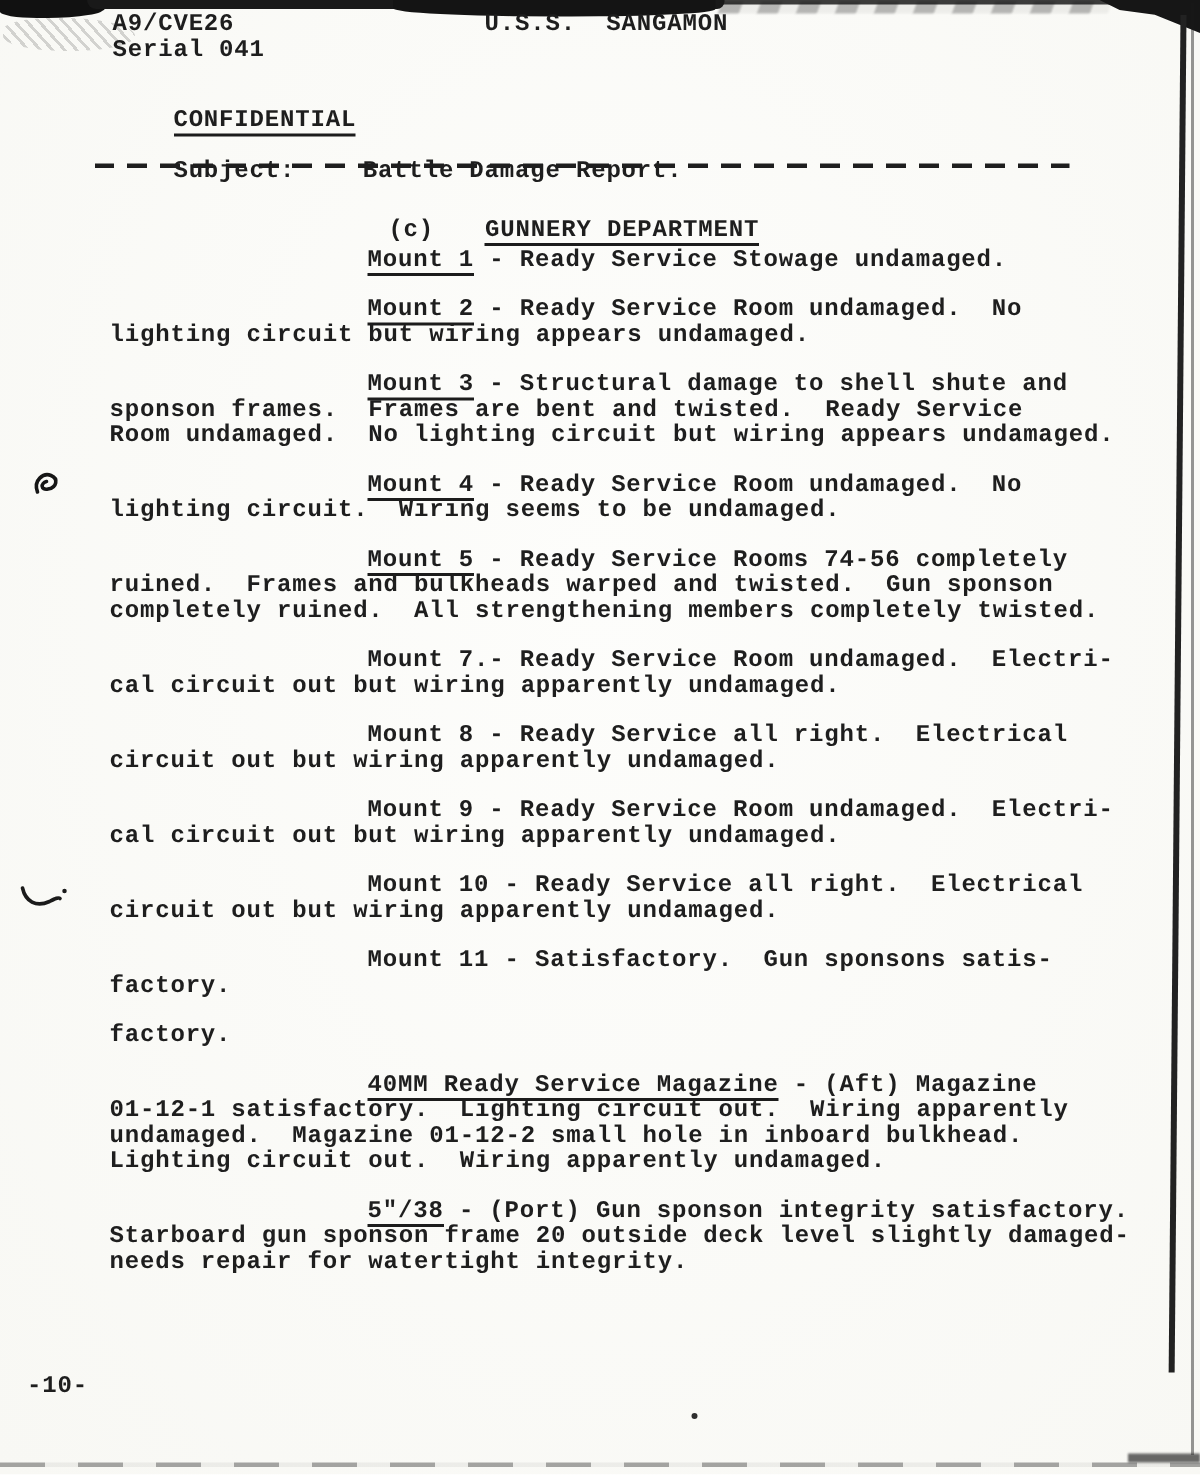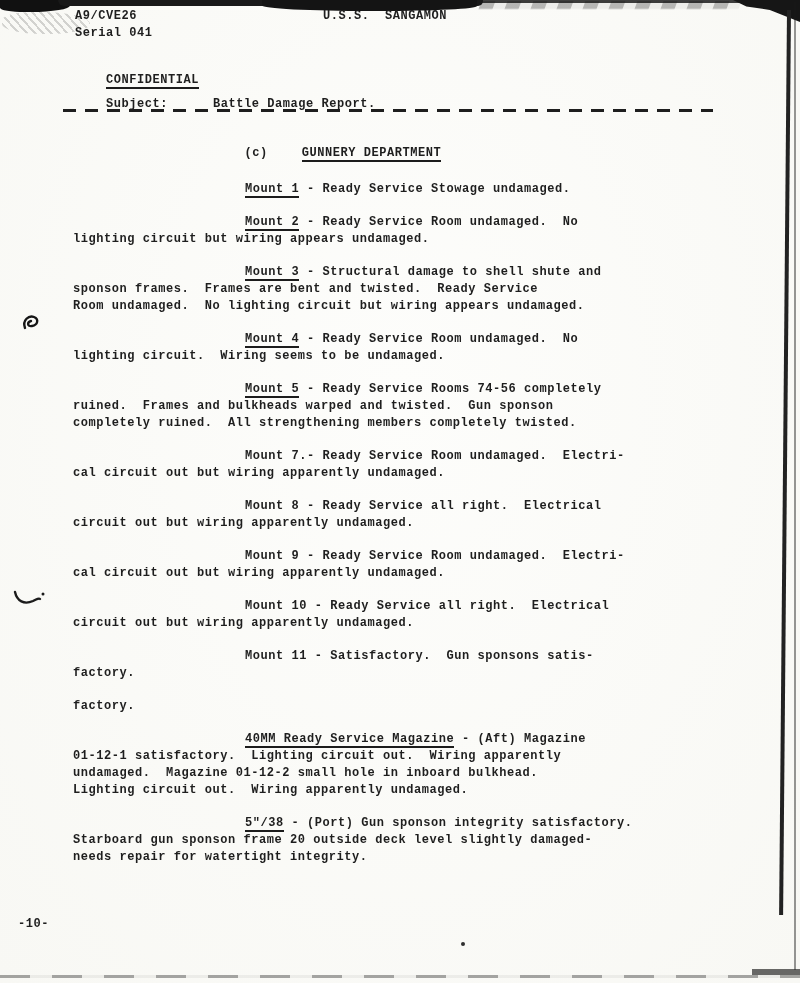--- a/index.html
+++ b/index.html
@@ -1,40 +1,40 @@
 <!DOCTYPE html>
 <html><head>
 <meta charset="utf-8">
 <style>
   html,body{margin:0;padding:0;}
   .page{
     position:relative;width:800px;height:983px;overflow:hidden;
     background:radial-gradient(ellipse at 50% 40%, #fdfdfb 0%, #f8f8f4 100%);
     font-family:"Liberation Mono","DejaVu Sans Mono",monospace;
-    font-weight:700;color:#1e1e1e;font-size:12px;letter-spacing:.55px;
+    font-weight:700;color:#1e1e1e;font-size:16px;letter-spacing:.55px;
   }
   .abs{position:absolute;}
   .line{white-space:pre;height:17px;line-height:17px;}
   .para{margin-top:16px;}
   .para .first{text-indent:172px;}
   .u{border-bottom:2px solid #1c1c1c;}
   
   .doc-id{left:75px;top:8px;}
   .serial{left:75px;top:25px;}
   .ship{left:323px;top:8px;}
   .classification{left:75px;top:55px;}
-  .subject{left:75px;top:79px;white-space:pre;}
+  .subject{left:75px;top:89px;white-space:pre;}
   .subject-value{margin-left:45px;}
   .dashed-rule{left:63px;top:109px;width:650px;height:3px;
     background:repeating-linear-gradient(90deg,#1e1e1e 0 13px,transparent 13px 22px);}
   
   .content{left:73px;top:128px;width:712px;}
   .section-head{padding-left:125px;height:17px;line-height:17px;white-space:pre;}
   .section-title{margin-left:34px;}
-  .para:first-of-type{margin-top:36px;}
+  .para:first-of-type{margin-top:20px;}
   
   .pageno{left:0;top:916px;width:800px;text-indent:18px;height:17px;line-height:17px;}
   .speck-dot{left:461px;top:942px;width:4px;height:4px;background:#2f2f2f;border-radius:50%;}
   
   .tb-line{left:0;top:0;width:800px;height:3px;background:#1c1c1c;opacity:.85;}
   .tb-blob-left{left:0;top:0;width:70px;height:12px;background:#111;border-radius:0 0 55% 35%;}
   .tb-bar{left:58px;top:0;width:425px;height:6px;background:#191919;border-radius:0 0 5px 6px;}
   .tb-mid{left:262px;top:0;width:215px;height:11px;background:#141414;border-radius:0 0 45% 50%;filter:blur(.5px);}
   .tb-speck{left:480px;top:1px;width:260px;height:8px;opacity:.55;filter:blur(.7px);transform:skewX(-20deg);
     background:repeating-linear-gradient(90deg,rgba(25,25,25,.55) 0 14px,rgba(25,25,25,.1) 14px 26px);}

